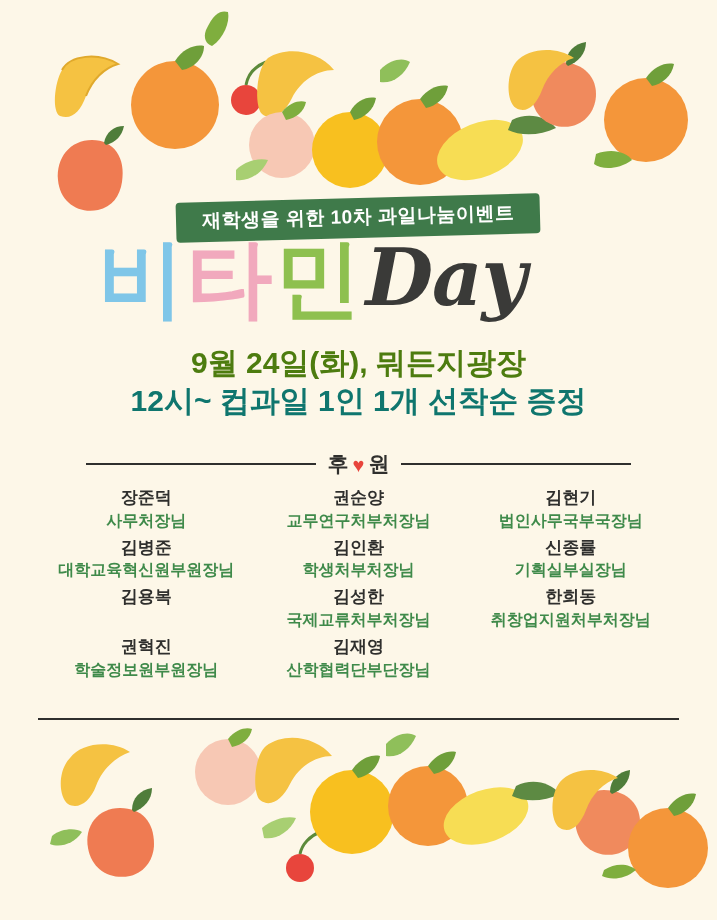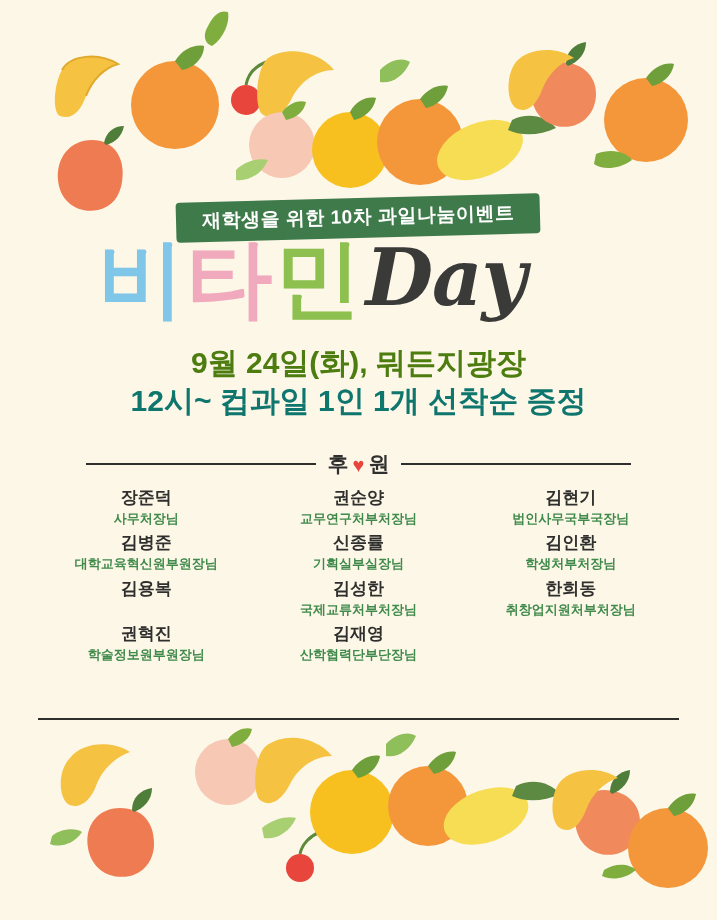--- a/index.html
+++ b/index.html
@@ -149,21 +149,21 @@
     padding: 1px 2px;
   }
   .sponsor-name {
     font-size: 17px;
     font-weight: bold;
     color: #2f2f2d;
     line-height: 1.35;
     white-space: nowrap;
   }
   .sponsor-title {
-    font-size: 13px;
+    font-size: 16px;
     font-weight: bold;
     color: #3f8a4a;
     line-height: 1.35;
     white-space: nowrap;
   }
 
   
   .bottom-rule {
     position: absolute;
     top: 718px;
@@ -260,26 +260,26 @@
     <div class="sponsor-cell">
       <div class="sponsor-name">김현기</div>
       <div class="sponsor-title">법인사무국부국장님</div>
     </div>
 
     <div class="sponsor-cell">
       <div class="sponsor-name">김병준</div>
       <div class="sponsor-title">대학교육혁신원부원장님</div>
     </div>
     <div class="sponsor-cell">
+      <div class="sponsor-name">김인환</div>
+      <div class="sponsor-title">학생처부처장님</div>
+    </div>
+    <div class="sponsor-cell">
       <div class="sponsor-name">신종률</div>
       <div class="sponsor-title">기획실부실장님</div>
-    </div>
-    <div class="sponsor-cell">
-      <div class="sponsor-name">김인환</div>
-      <div class="sponsor-title">학생처부처장님</div>
     </div>
 
     <div class="sponsor-cell">
       <div class="sponsor-name">김용복</div>
     </div>
     <div class="sponsor-cell">
       <div class="sponsor-name">김성한</div>
       <div class="sponsor-title">국제교류처부처장님</div>
     </div>
     <div class="sponsor-cell">

